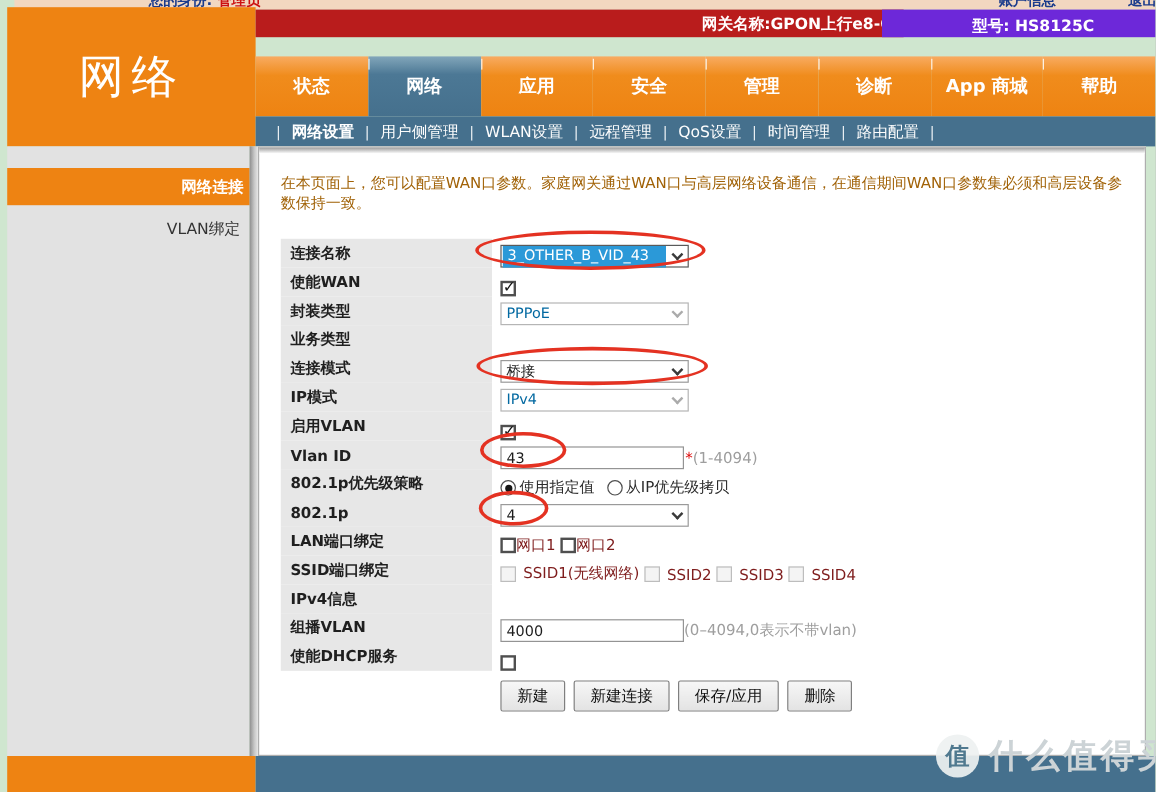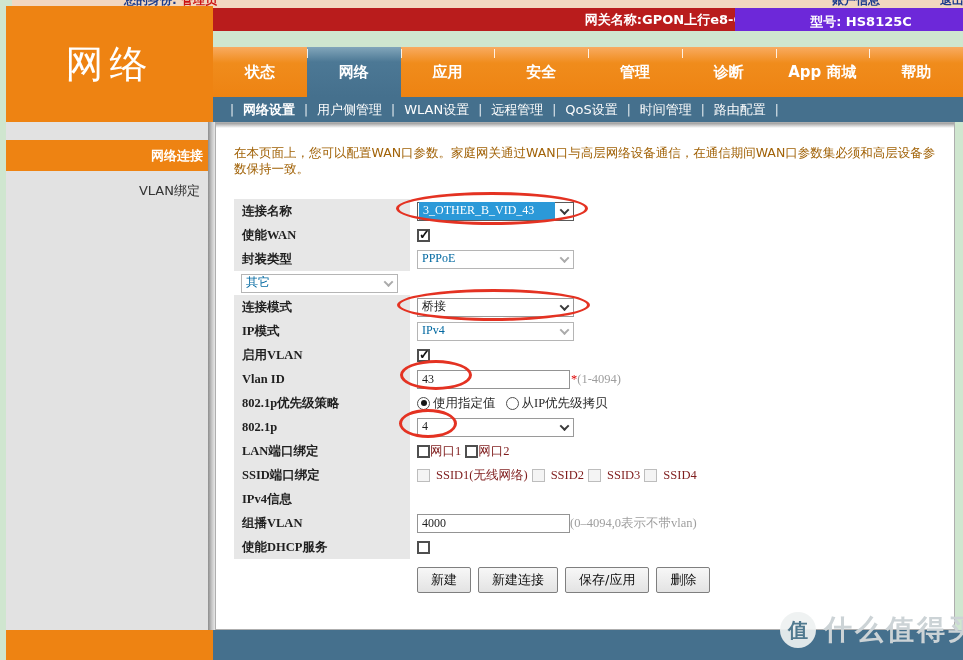--- a/index.html
+++ b/index.html
@@ -48,21 +48,21 @@
   .side-item span { color:#333; font-size:13px; }
 
   .vdivider { position:absolute; left:208px; top:122px; width:7px; height:508px; background:linear-gradient(90deg,#8d8d8d,#c6c6c6 55%,#e6e6e6); }
 
   
   .panel { position:absolute; left:215px; top:122px; width:740px; height:508px; background:#fff; border:1px solid #aeaeae; }
   .panel::before { content:""; position:absolute; left:0; top:0; width:100%; height:5px; background:linear-gradient(#9d9d9d,#ffffff); }
   .intro { position:absolute; left:18px; top:22px; width:706px; font-size:12.5px; line-height:15.5px; color:#a16207; }
 
   .form { position:absolute; left:18px; top:76px; width:706px; }
-  .row { display:flex; height:24px; align-items:center;font-family:Liberation Serif, serif; }
+  .row { display:flex; height:24px; align-items:flex-end; }
   .lbl { width:176px; align-self:stretch; display:flex; align-items:center; padding-left:8px; background:#e7e7e7; font-size:12.5px; font-weight:bold; color:#1f1f1f; }
   .val { display:flex; align-items:center; padding-left:7px; font-size:12.5px; color:#2a2a2a; }
 
   
   .select { position:relative; width:157px; height:19px; border:1px solid #9a9a9a; background:#fff; display:flex; align-items:center; cursor:pointer; }
   .select .txt { font-size:12px; color:#1d1d1d; padding-left:4px; flex:1 1 auto; line-height:17px; height:18px; overflow:hidden; white-space:nowrap; }
   .select .chev { width:18px; height:17px; display:flex; align-items:center; justify-content:center; }
   .select .chev i { display:block; width:7px; height:7px; border-right:2px solid #3a3a3a; border-bottom:2px solid #3a3a3a; transform:rotate(45deg) translate(-1px,-1px); }
   .select.disabled { border-color:#b5b5b5; cursor:default; }
   .select.disabled .txt { color:#0369a1; }
@@ -220,28 +220,21 @@
           <div class="select disabled">
             <div class="txt">PPPoE</div>
             <div class="chev">
                 <i></i>
               </div>
           </div>
         </div>
       </div>
 
       <div class="row">
-        <div class="val">
-          <div class="select disabled">
-            <div class="txt">其它</div>
-            <div class="chev">
-                <i></i>
-              </div>
-          </div>
-        </div>
+        <div class="lbl">业务类型</div>
       </div>
 
       <div class="row">
         <div class="lbl">连接模式</div>
         <div class="val">
           <div class="select">
             <div class="txt">桥接</div>
             <div class="chev">
                 <i></i>
               </div>

